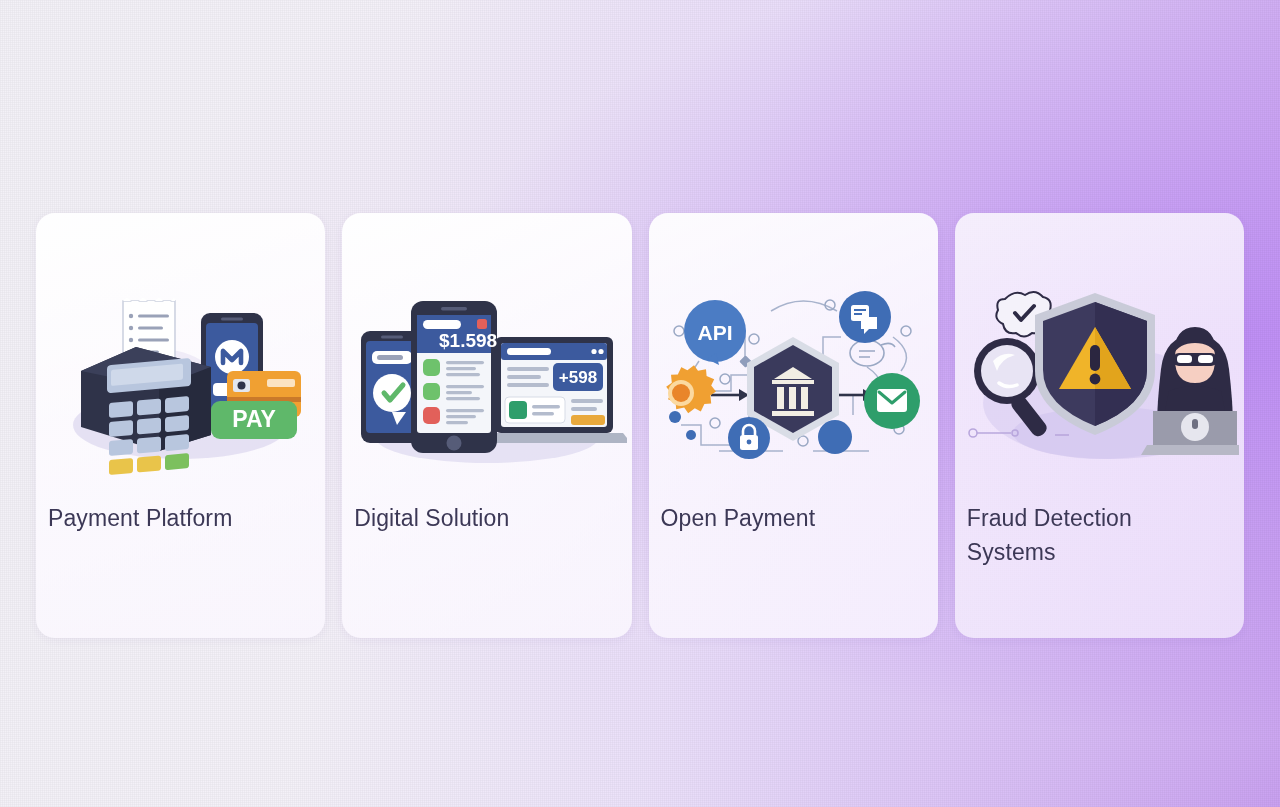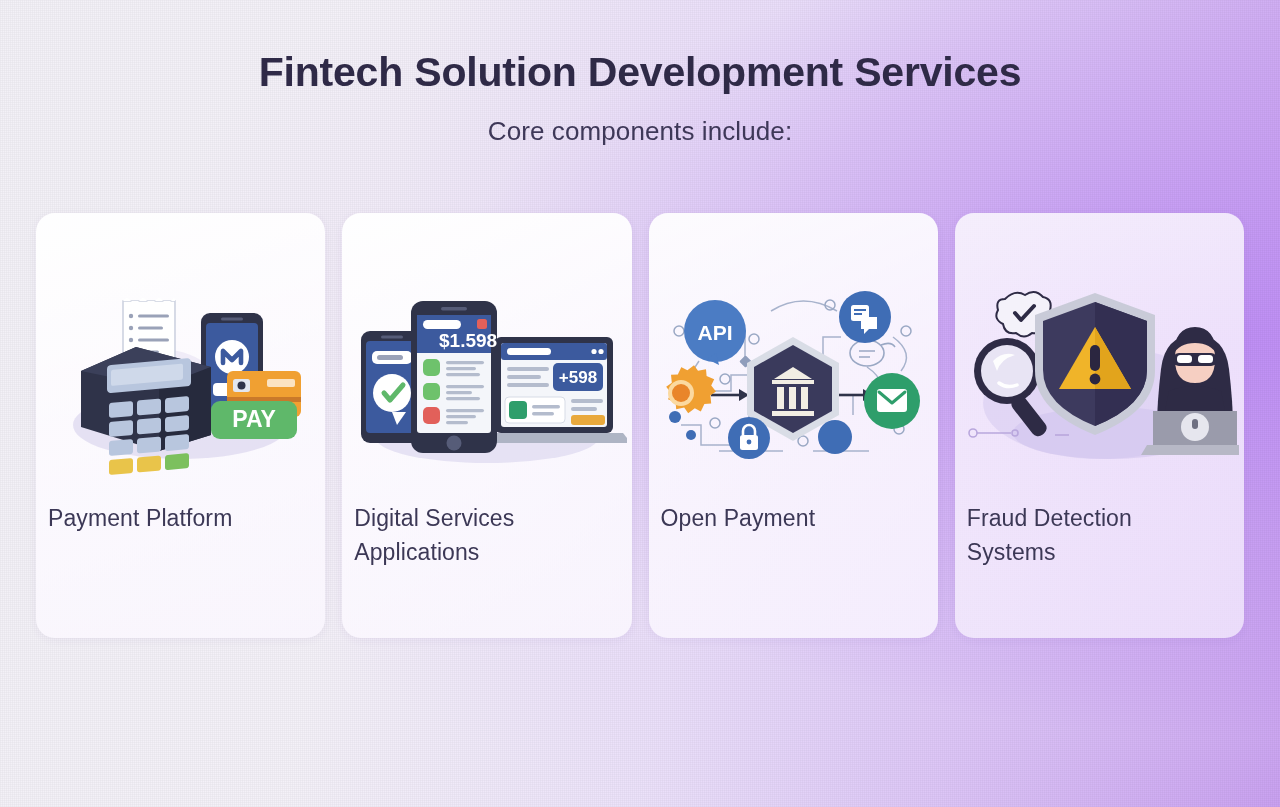--- a/index.html
+++ b/index.html
@@ -64,24 +64,20 @@
   }
   .caption .l2 { display: block; }
 </style>
 </head>
 <body>
 
 <div id="stage">
 
   <div id="grain"></div>
 
-  <div id="header">
-    <div id="title">Fintech Solution Development Services</div>
-    <div id="subtitle">Core components include:</div>
-  </div>
 
   <div id="cards">
 
     <div class="card c1">
       <div class="art">
         <svg width="280" height="200" viewBox="0 0 280 200">
           <ellipse cx="140" cy="150" rx="108" ry="34" fill="#ddd8ef" opacity=".75"></ellipse>
           <ellipse cx="118" cy="120" rx="64" ry="46" fill="#e7e2f4" opacity=".6"></ellipse>
 
           <path d="M82 26 h52 v72 h-52 z" fill="#ffffff" stroke="#cdd2e0" stroke-width="1.6"></path>
@@ -206,22 +202,21 @@
           <rect x="76" y="132" width="17" height="17" rx="5" fill="#e2605a"></rect>
           <g fill="#b4bccd">
               <rect x="99" y="134" width="38" height="3.2" rx="1.6"></rect>
               <rect x="99" y="140" width="30" height="3.2" rx="1.6"></rect>
               <rect x="99" y="146" width="22" height="3.2" rx="1.6"></rect>
             </g>
           <circle cx="107" cy="168" r="7.5" fill="#565c78"></circle>
         </svg>
       </div>
       <div class="caption">
-        <span>Digital Services</span>
-        <span class="l2">Applications</span>
+        <span>Digital Solution</span>
       </div>
     </div>
 
     <div class="card c3">
       <div class="art">
         <svg width="280" height="200" viewBox="0 0 280 200">
           <g stroke="#9aa8c4" stroke-width="1.5" fill="none" opacity=".85">
             <path d="M62 56 L92 56 L92 86"></path>
             <path d="M40 116 L78 116 L78 100 L120 100"></path>
             <path d="M96 150 L96 128 L122 128"></path>

